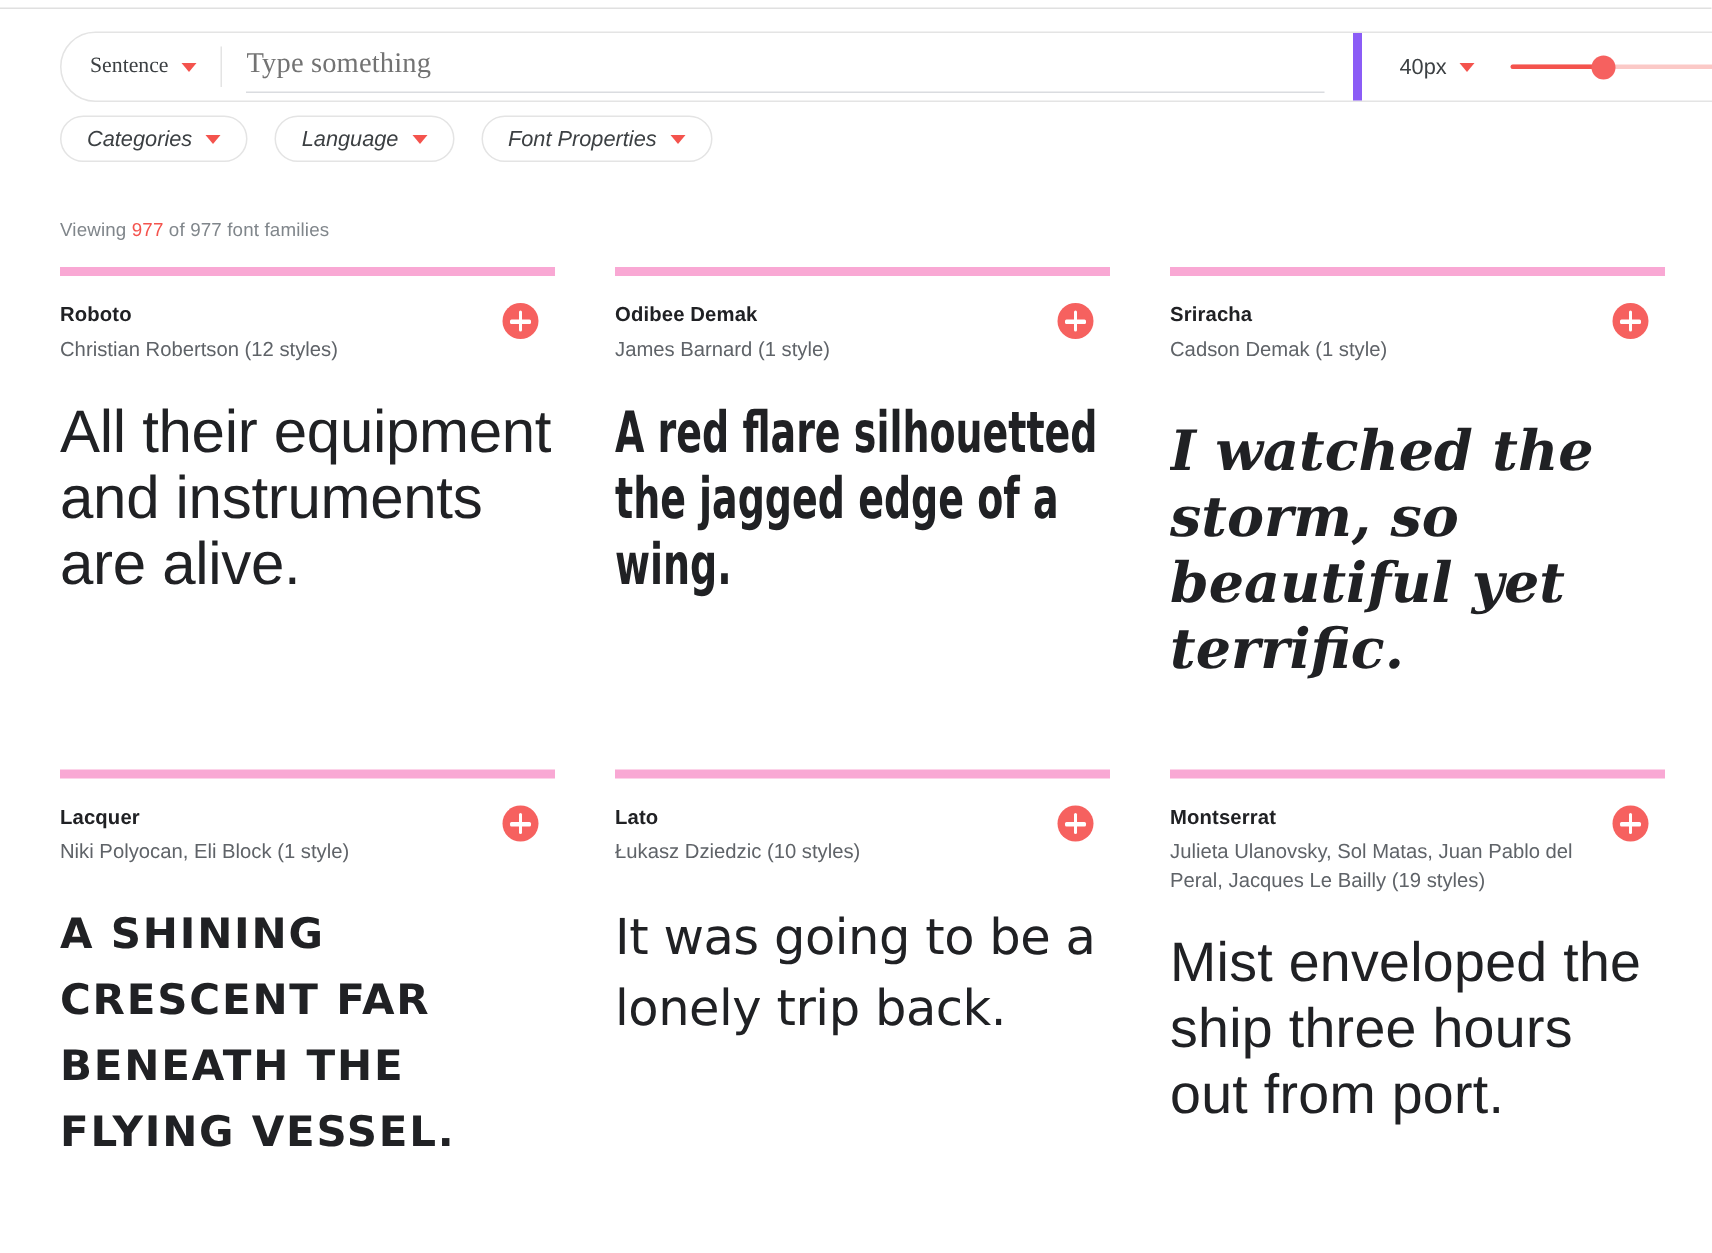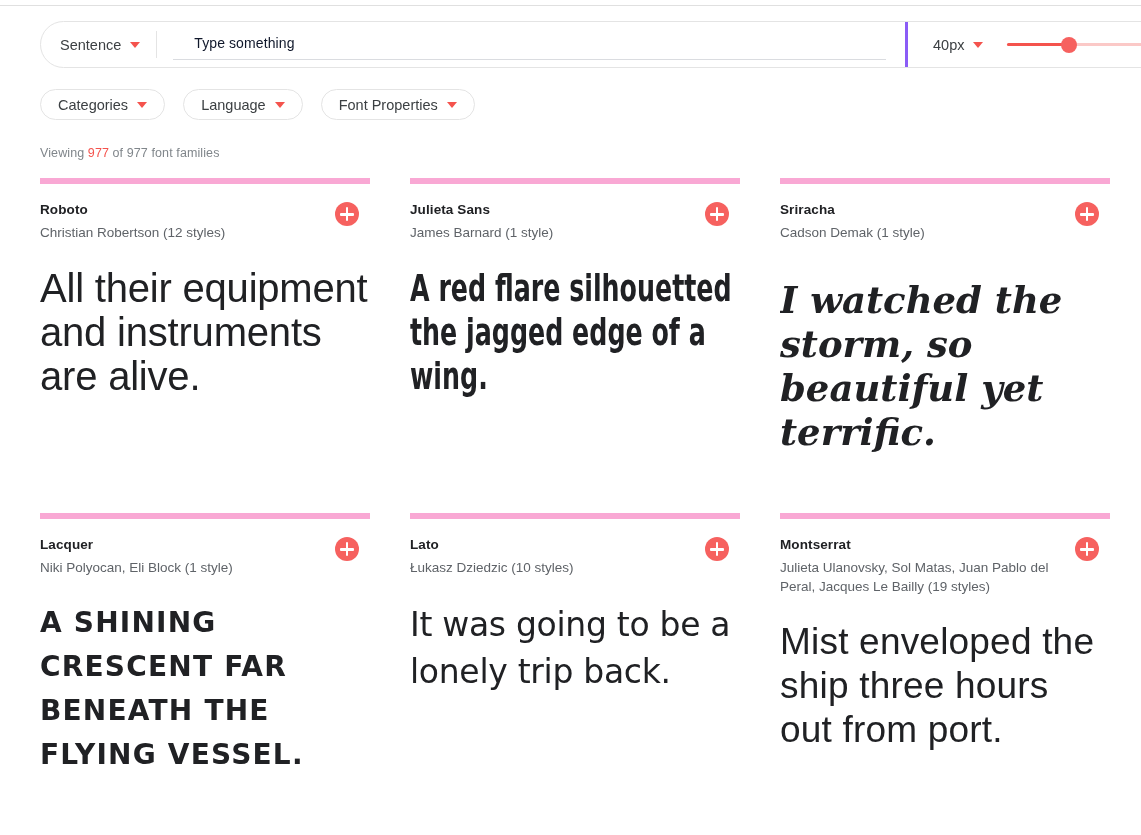--- a/index.html
+++ b/index.html
@@ -76,22 +76,23 @@
     font-size: 14.5px;
     color: #5f6368;
     letter-spacing: .1px;
   }
 
   .tb-type {
     flex: 1 1 auto;
     display: flex;
     align-items: center;
     padding-left: 19px;
-    border-right: 3px solid #8b5cf6;
+    border-right: 6px solid #8b5cf6;
     min-width: 0;
+    font-family: Liberation Serif, serif;
   }
   .dd {
     display: inline-flex;
     align-items: center;
     cursor: pointer;
     white-space: nowrap;
   }
   .dd .lbl {
     font-size: 14.5px;
     color: #3c4043;
@@ -112,24 +113,23 @@
   }
   .tb-type .field {
     flex: 1 1 auto;
     min-width: 0;
     border-bottom: 1px solid #dadce0;
     padding-bottom: 7px;
     margin-right: 19px;
     margin-top: 5px;
   }
   .tb-type .field .ph {
-    font-size: 14px;
-    color: #0f172a;
+    font-size: 19px;
+    color: #737373;
     letter-spacing: .1px;
-    margin-left: 21px;
   }
 
   .tb-size {
     width: 291px;
     display: flex;
     align-items: center;
     padding-left: 25px;
     flex: 0 0 291px;
   }
   .tb-size .dd { margin-right: 24px; }
@@ -161,24 +161,25 @@
     left: 32%;
     width: 16px; height: 16px;
     margin-left: -8px;
     border-radius: 50%;
     background: #f6615f;
   }
 
   
   .chips {
     position: absolute;
-    top: 89px;
+    top: 77px;
     left: 40px;
     display: flex;
     gap: 18px;
+    font-style: italic;
   }
   .chip {
     height: 31px;
     border: 1px solid #e4e4e4;
     border-radius: 16px;
     display: flex;
     align-items: center;
     padding: 0 17px;
     cursor: pointer;
     background: #fff;
@@ -362,21 +363,21 @@
 <div class="grid">
 
   <div class="card">
     <div class="name">Roboto</div>
     <div class="author">Christian Robertson (12 styles)</div>
     <div class="add-btn"></div>
     <div class="preview pv-roboto">All their equipment and instruments are alive.</div>
   </div>
 
   <div class="card">
-    <div class="name">Julieta Sans</div>
+    <div class="name">Odibee Demak</div>
     <div class="author">James Barnard (1 style)</div>
     <div class="add-btn"></div>
     <div class="preview pv-odibee">A red flare silhouetted the jagged edge of a wing.</div>
   </div>
 
   <div class="card">
     <div class="name">Sriracha</div>
     <div class="author">Cadson Demak (1 style)</div>
     <div class="add-btn"></div>
     <div class="preview pv-sriracha">I watched the storm, so beautiful yet terrific.</div>

